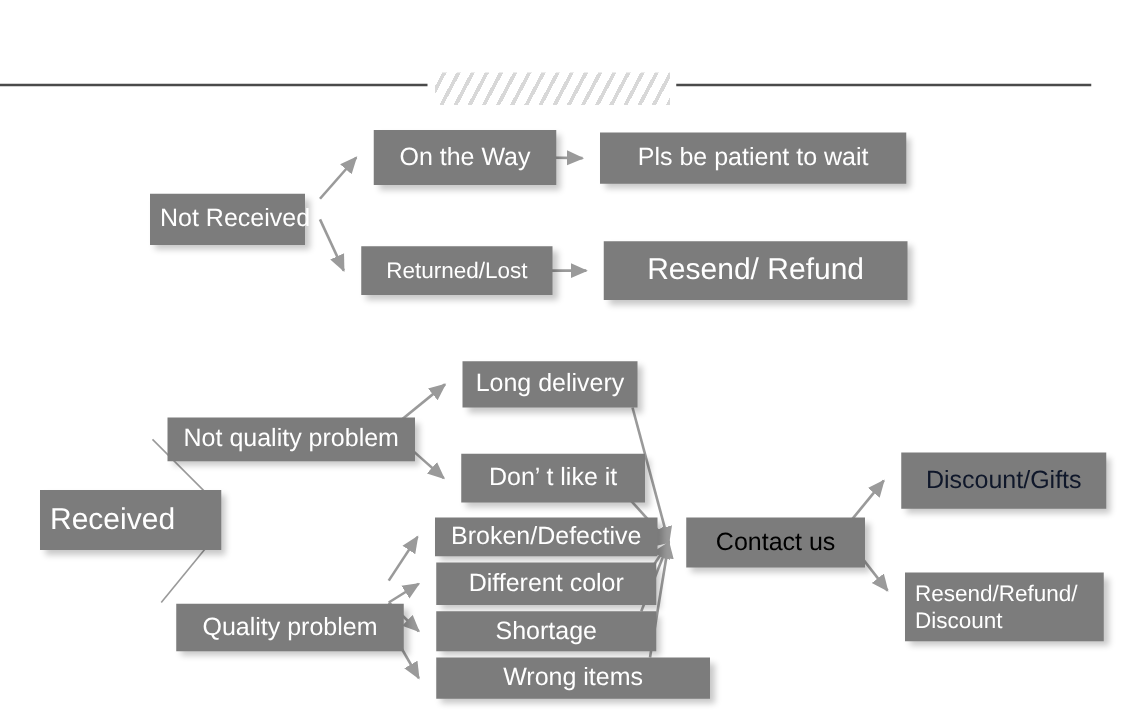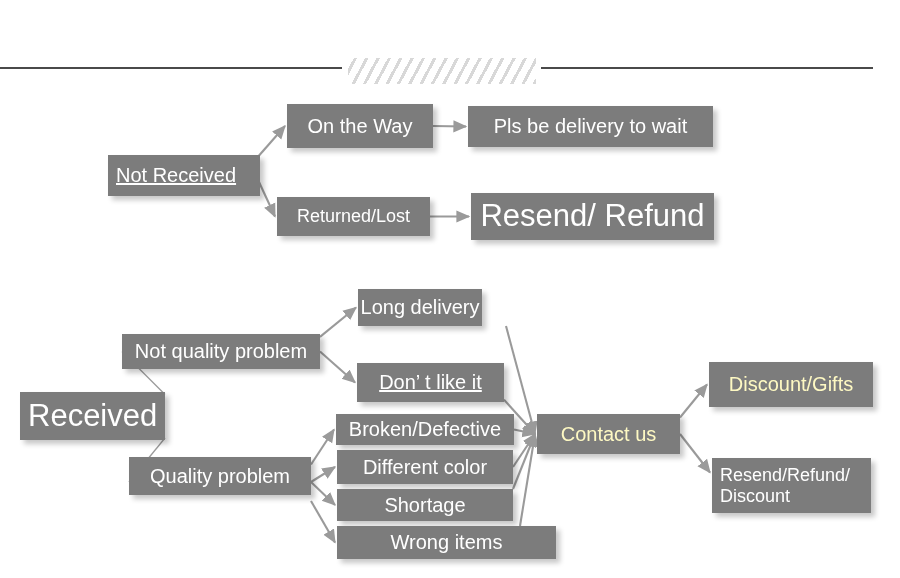--- a/index.html
+++ b/index.html
@@ -67,27 +67,28 @@
     display: flex;
     align-items: center;
     justify-content: center;
     text-align: center;
     line-height: 1.12;
     font-size: 20px;
     padding: 0 4px;
     box-shadow: 4px 4px 5px rgba(0,0,0,0.22);
     white-space: pre;
     z-index: 3;
+    margin-left: 12px;
   }
   .node.left-align {
     justify-content: flex-start;
     text-align: left;
     padding-left: 8px;
   }
-  .node.big { font-size: 31px; }
+  .node.big { font-size: 24px; }
   .node.small { font-size: 18px; }
 
   
   #links {
     position: absolute;
     left: 0;
     top: 0;
     width: 900px;
     height: 578px;
     z-index: 1;
@@ -127,33 +128,33 @@
       <line x1="504" y1="399.6666666666667" x2="535" y2="434" stroke="#9a9a9a" stroke-width="2.1" marker-end="url(#ah)"></line>
       <line x1="514" y1="429.5" x2="535" y2="434" stroke="#9a9a9a" stroke-width="2.1" marker-end="url(#ah)"></line>
       <line x1="513" y1="467" x2="535" y2="434" stroke="#9a9a9a" stroke-width="2.1" marker-end="url(#ah)"></line>
       <line x1="513" y1="489" x2="535" y2="434" stroke="#9a9a9a" stroke-width="2.1" marker-end="url(#ah)"></line>
       <line x1="520" y1="526" x2="535" y2="434" stroke="#9a9a9a" stroke-width="2.1" marker-end="url(#ah)"></line>
       <line x1="680" y1="417.5" x2="707" y2="384.5" stroke="#9a9a9a" stroke-width="2.1" marker-end="url(#ah)"></line>
       <line x1="680" y1="434" x2="710" y2="472.5" stroke="#9a9a9a" stroke-width="2.1" marker-end="url(#ah)"></line>
     </svg>
 
   <div id="nodes">
-      <div class="node left-align" style="left: 108px; top: 155px; width: 152px; height: 41px; background: rgb(124, 124, 124); color: rgb(255, 255, 255); text-decoration: underline;">Not Received</div>
+      <div class="node left-align" style="left: 108px; top: 155px; width: 124px; height: 41px; background: rgb(124, 124, 124); color: rgb(255, 255, 255);">Not Received</div>
       <div class="node" style="left: 287px; top: 104px; width: 146px; height: 44px; background: rgb(124, 124, 124); color: rgb(255, 255, 255);">On the Way</div>
-      <div class="node" style="left: 468px; top: 106px; width: 245px; height: 41px; background: rgb(124, 124, 124); color: rgb(255, 255, 255);">Pls be delivery to wait</div>
+      <div class="node" style="left: 468px; top: 106px; width: 245px; height: 41px; background: rgb(124, 124, 124); color: rgb(255, 255, 255);">Pls be patient to wait</div>
       <div class="node small" style="left: 277px; top: 197px; width: 153px; height: 39px; background: rgb(124, 124, 124); color: rgb(255, 255, 255);">Returned/Lost</div>
       <div class="node big" style="left: 471px; top: 193px; width: 243px; height: 47px; background: rgb(124, 124, 124); color: rgb(255, 255, 255);">Resend/ Refund</div>
       <div class="node big left-align" style="left: 20px; top: 392px; width: 145px; height: 48px; background: rgb(124, 124, 124); color: rgb(255, 255, 255);">Received</div>
       <div class="node" style="left: 122px; top: 334px; width: 198px; height: 35px; background: rgb(124, 124, 124); color: rgb(255, 255, 255);">Not quality problem</div>
-      <div class="node" style="left: 129px; top: 457px; width: 182px; height: 38px; background: rgb(124, 124, 124); color: rgb(255, 255, 255);">Quality problem</div>
-      <div class="node" style="left: 358px; top: 289px; width: 124px; height: 37px; background: rgb(124, 124, 124); color: rgb(255, 255, 255);">Long delivery</div>
-      <div class="node" style="left: 357px; top: 363px; width: 147px; height: 39px; background: rgb(124, 124, 124); color: rgb(255, 255, 255); text-decoration: underline;">Don’ t like it</div>
+      <div class="node" style="left: 129px; top: 483px; width: 182px; height: 38px; background: rgb(124, 124, 124); color: rgb(255, 255, 255);">Quality problem</div>
+      <div class="node" style="left: 358px; top: 289px; width: 140px; height: 37px; background: rgb(124, 124, 124); color: rgb(255, 255, 255);">Long delivery</div>
+      <div class="node" style="left: 357px; top: 363px; width: 147px; height: 39px; background: rgb(124, 124, 124); color: rgb(255, 255, 255);">Don’ t like it</div>
       <div class="node" style="left: 336px; top: 414px; width: 178px; height: 31px; background: rgb(124, 124, 124); color: rgb(255, 255, 255);">Broken/Defective</div>
       <div class="node" style="left: 337px; top: 450px; width: 176px; height: 34px; background: rgb(124, 124, 124); color: rgb(255, 255, 255);">Different color</div>
       <div class="node" style="left: 337px; top: 489px; width: 176px; height: 32px; background: rgb(124, 124, 124); color: rgb(255, 255, 255);">Shortage</div>
       <div class="node" style="left: 337px; top: 526px; width: 219px; height: 33px; background: rgb(124, 124, 124); color: rgb(255, 255, 255);">Wrong items</div>
-      <div class="node" style="left: 537px; top: 414px; width: 143px; height: 40px; background: rgb(124, 124, 124); color: #fef9c3;">Contact us</div>
-      <div class="node" style="left: 709px; top: 362px; width: 164px; height: 45px; background: rgb(124, 124, 124); color: #fef9c3;">Discount/Gifts</div>
+      <div class="node" style="left: 537px; top: 414px; width: 143px; height: 40px; background: rgb(124, 124, 124); color: #000000;">Contact us</div>
+      <div class="node" style="left: 709px; top: 362px; width: 164px; height: 45px; background: rgb(124, 124, 124); color: #0f172a;">Discount/Gifts</div>
       <div class="node small left-align" style="left: 712px; top: 458px; width: 159px; height: 55px; background: rgb(124, 124, 124); color: rgb(255, 255, 255);">Resend/Refund/
 Discount</div>
     </div>
 
 </div>
 
 </body></html>

